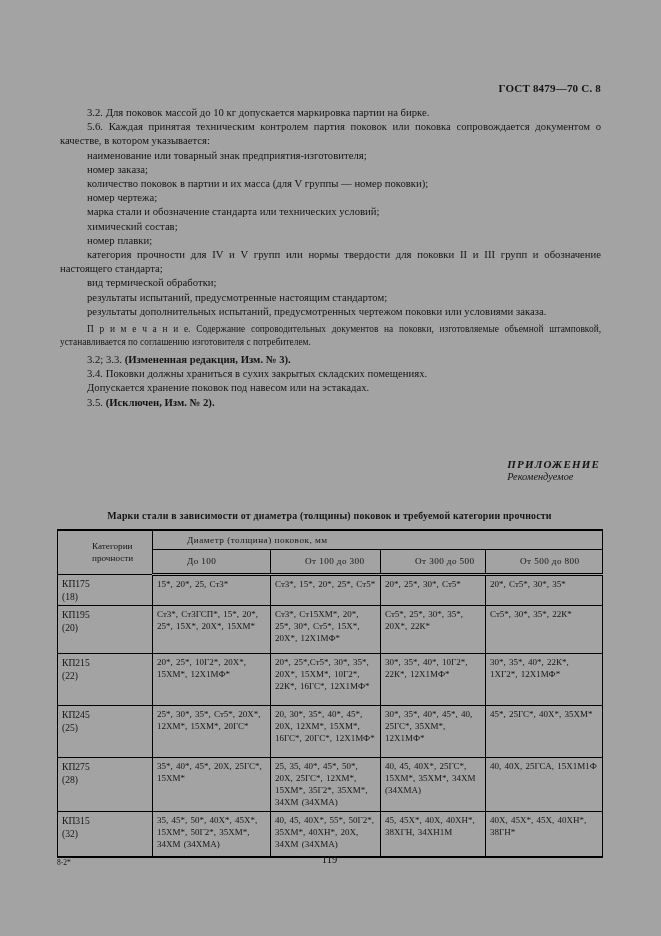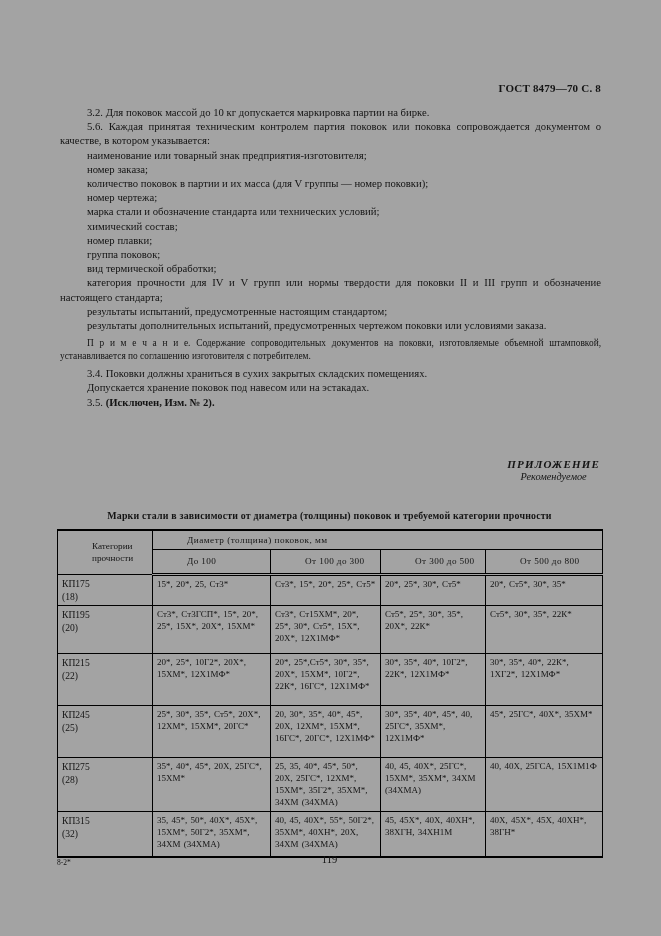--- a/index.html
+++ b/index.html
@@ -21,21 +21,21 @@
   }
   .para {
     margin: 0; font-size: 10.7px; line-height: 14.2px; text-align: justify;
   }
   .indent { text-indent: 27px; }
   .note {
     margin-top: 5px; margin-bottom: 3px;
     font-size: 9.4px; line-height: 13px; text-indent: 27px;
   }
   .appendix {
-    position: absolute; top: 458px; right: 61px; text-align: center;
+    position: absolute; top: 458px; right: 61px; text-align: left;
     font-style: italic;
   }
   .appendix-title { font-size: 11px; font-weight: bold; letter-spacing: 1.2px; }
   .appendix-sub { font-size: 10.3px; margin-top: 1px; }
   .table-title {
     position: absolute; left: 57px; top: 510px; width: 545px;
     text-align: center; font-weight: bold; font-size: 9.9px; letter-spacing: 0.2px;
   }
   table.grades {
     position: absolute; left: 57px; top: 529px; width: 545px;
@@ -84,26 +84,26 @@
   <div class="content">
     <p class="para indent">3.2. Для поковок массой до 10 кг допускается маркировка партии на бирке.</p>
     <p class="para indent">5.6. Каждая принятая техническим контролем партия поковок или поковка сопровождается документом о качестве, в котором указывается:</p>
     <p class="para indent">наименование или товарный знак предприятия-изготовителя;</p>
     <p class="para indent">номер заказа;</p>
     <p class="para indent">количество поковок в партии и их масса (для V группы — номер поковки);</p>
     <p class="para indent">номер чертежа;</p>
     <p class="para indent">марка стали и обозначение стандарта или технических условий;</p>
     <p class="para indent">химический состав;</p>
     <p class="para indent">номер плавки;</p>
-    <p class="para indent">группа поковок;</p>
+    <p class="para indent">категория прочности для IV и V групп или нормы твердости для поковки II и III групп и обозначение настоящего стандарта;</p>
     <p class="para indent">вид термической обработки;</p>
-    <p class="para indent">категория прочности для IV и V групп или нормы твердости для поковки II и III групп и обозначение настоящего стандарта;</p>
     <p class="para indent">результаты испытаний, предусмотренные настоящим стандартом;</p>
     <p class="para indent">результаты дополнительных испытаний, предусмотренных чертежом поковки или условиями заказа.</p>
     <p class="para note">П р и м е ч а н и е. Содержание сопроводительных документов на поковки, изготовляемые объемной штамповкой, устанавливается по соглашению изготовителя с потребителем.</p>
+    <p class="para indent"><span>3.2; 3.3. </span><b>(Измененная редакция, Изм. № 3).</b></p>
     <p class="para indent">3.4. Поковки должны храниться в сухих закрытых складских помещениях.</p>
     <p class="para indent">Допускается хранение поковок под навесом или на эстакадах.</p>
     <p class="para indent"><span>3.5. </span><b>(Исключен, Изм. № 2).</b></p>
   </div>
 
   <div class="appendix">
     <div class="appendix-title">ПРИЛОЖЕНИЕ</div>
     <div class="appendix-sub">Рекомендуемое</div>
   </div>
 

